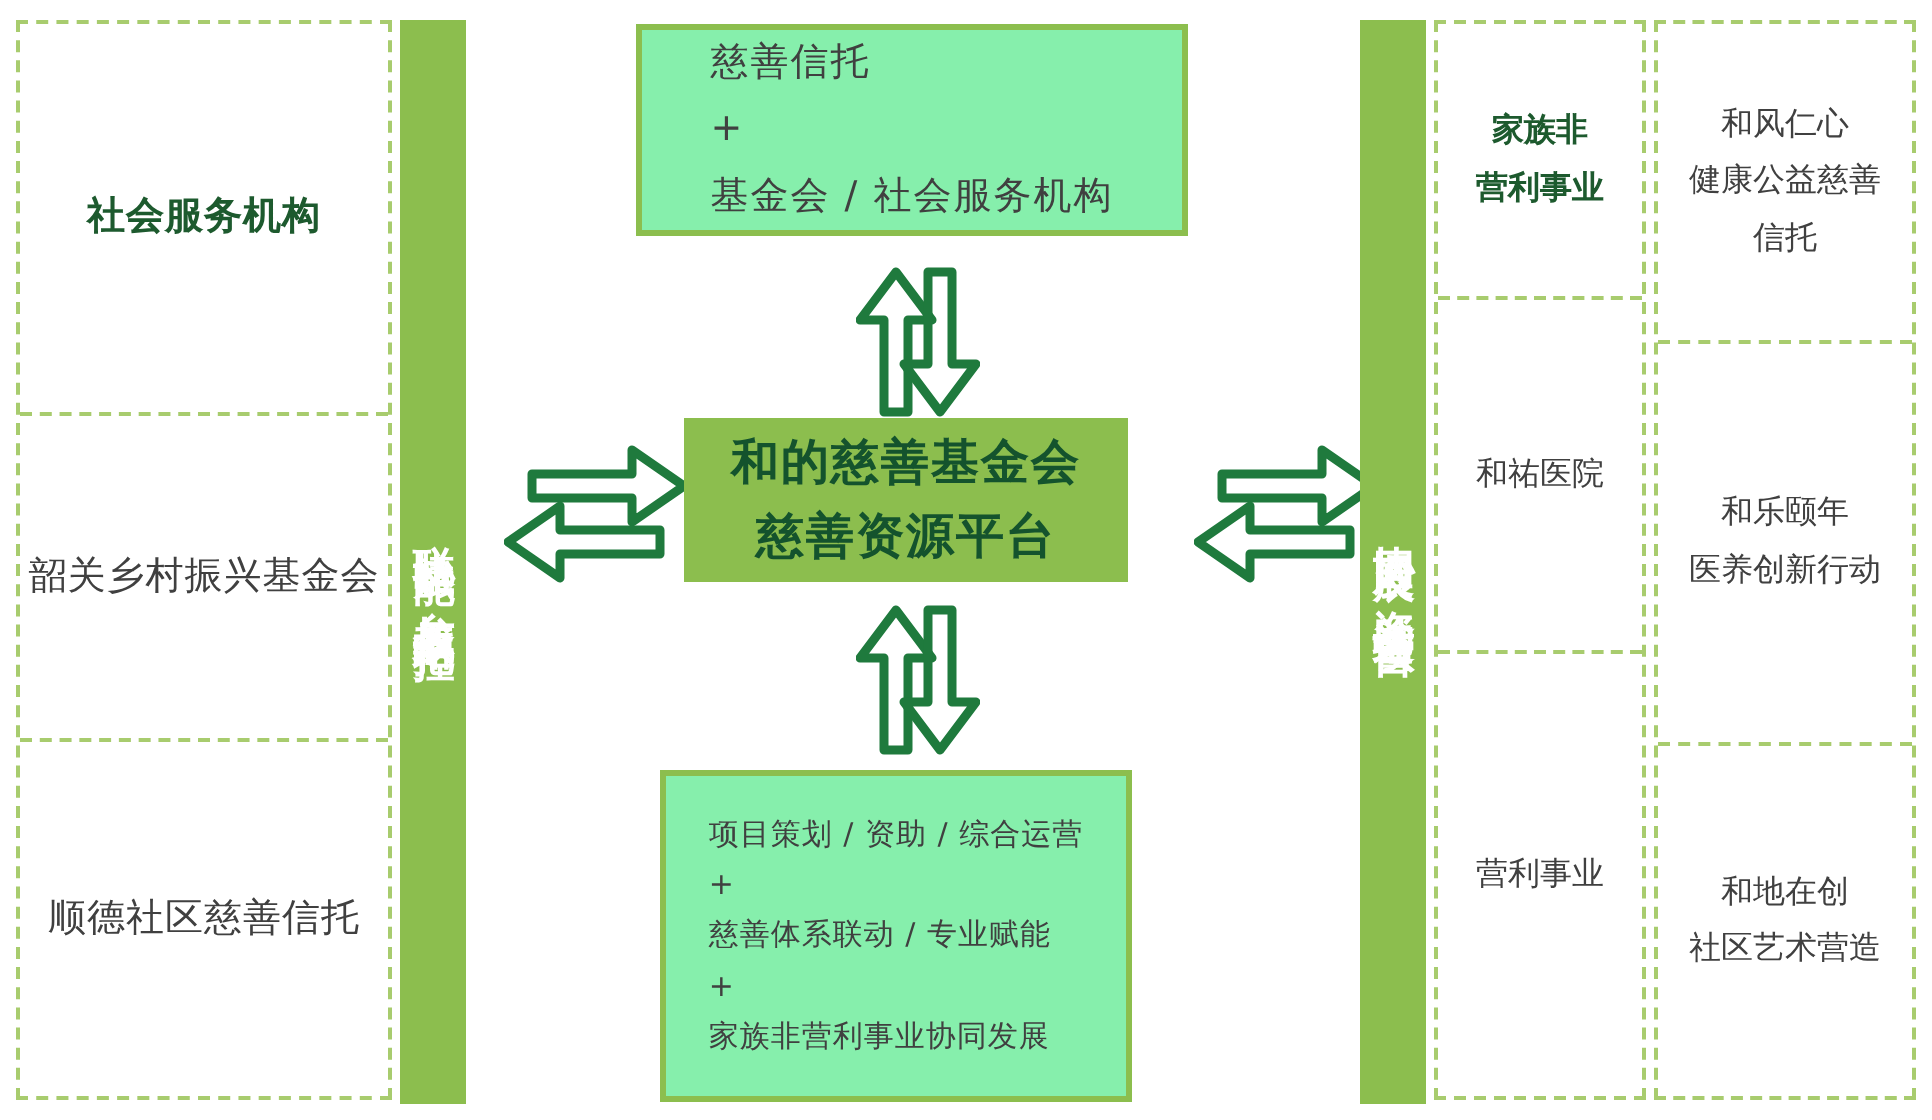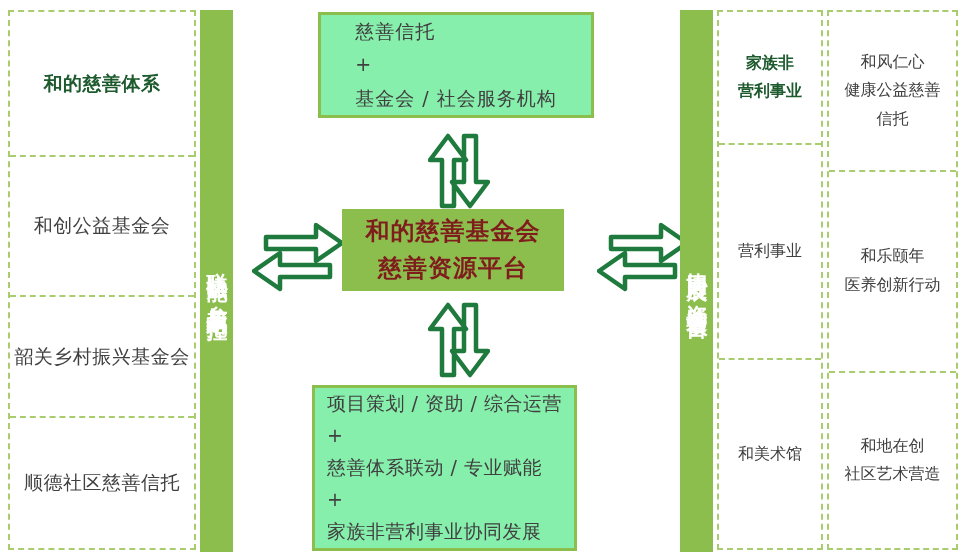--- a/index.html
+++ b/index.html
@@ -46,24 +46,24 @@
   .vbar-left{left:200px;top:10px;height:542px;}
   .vbar-right{left:680px;top:10px;height:542px;}
   
   .outline-box{
     position:absolute;box-sizing:border-box;background:#86efac;
     border:3px solid var(--green);
     display:flex;align-items:center;justify-content:center;
     text-align:left;white-space:pre-line;color:var(--body);
   }
   .top-box{left:318px;top:12px;width:276px;height:106px;font-size:19px;line-height:1.75;letter-spacing:1px;}
-  .bottom-box{left:312px;top:385px;width:265px;height:166px;font-size:19px;line-height:1.68;letter-spacing:0.5px;}
+  .bottom-box{left:330px;top:385px;width:236px;height:166px;font-size:15px;line-height:1.68;letter-spacing:0.5px;}
   .main-box{
     position:absolute;left:342px;top:209px;width:222px;height:82px;
-    background:var(--green);color:#7f1d1d;font-weight:bold;
+    background:var(--green);color:#14532d;font-weight:bold;
     display:flex;align-items:center;justify-content:center;
     text-align:center;white-space:pre-line;
     font-size:24px;line-height:1.55;letter-spacing:1px;
   }
   
   .arrow{position:absolute;}
   .arrow path{fill:none;stroke:var(--arrow);stroke-width:4.5;stroke-linejoin:round;stroke-linecap:round;}
   .h-arrow-left{left:252px;top:219px;}
   .h-arrow-right{left:597px;top:219px;}
   .v-arrow-top{left:428px;top:132px;}
@@ -73,22 +73,21 @@
   .right-col2{left:827px;top:10px;width:131px;height:540px;}
   .right-col1 .panel-title,.right-col2 .panel-title{font-size:21px;line-height:1.55;}
   .right-col1 .row,.right-col2 .row{font-size:16px;line-height:1.8;}
 </style>
 </head>
 <body>
 
 <div class="canvas">
 
   <div class="panel left-panel">
-    <div class="row panel-title" style="flex:68 0 0">和的慈善体系</div>
-    <div class="row" style="flex:66 0 0">和创公益基金会</div>
+    <div class="row panel-title" style="flex:68 0 0">社会服务机构</div>
     <div class="row" style="flex:56 0 0">韶关乡村振兴基金会</div>
     <div class="row" style="flex:62 0 0">顺德社区慈善信托</div>
   </div>
 
   <div class="vbar vbar-left">
     <span>联协赋能</span>
     <span>参与战略把控</span>
   </div>
 
   <svg class="arrow h-arrow-left" width="92" height="76" viewBox="0 0 92 76">
@@ -125,22 +124,22 @@
   </svg>
 
   <div class="vbar vbar-right">
     <span>协同发展</span>
     <span>资助运营项目</span>
   </div>
 
   <div class="panel right-col1">
     <div class="row panel-title" style="flex:100 0 0">家族非
 营利事业</div>
+    <div class="row" style="flex:130 0 0">和祐医院</div>
     <div class="row" style="flex:165 0 0">营利事业</div>
-    <div class="row" style="flex:145 0 0">和美术馆</div>
   </div>
 
   <div class="panel right-col2">
     <div class="row" style="flex:130 0 0">和风仁心
 健康公益慈善
 信托</div>
     <div class="row" style="flex:165 0 0">和乐颐年
 医养创新行动</div>
     <div class="row" style="flex:145 0 0">和地在创
 社区艺术营造</div>

